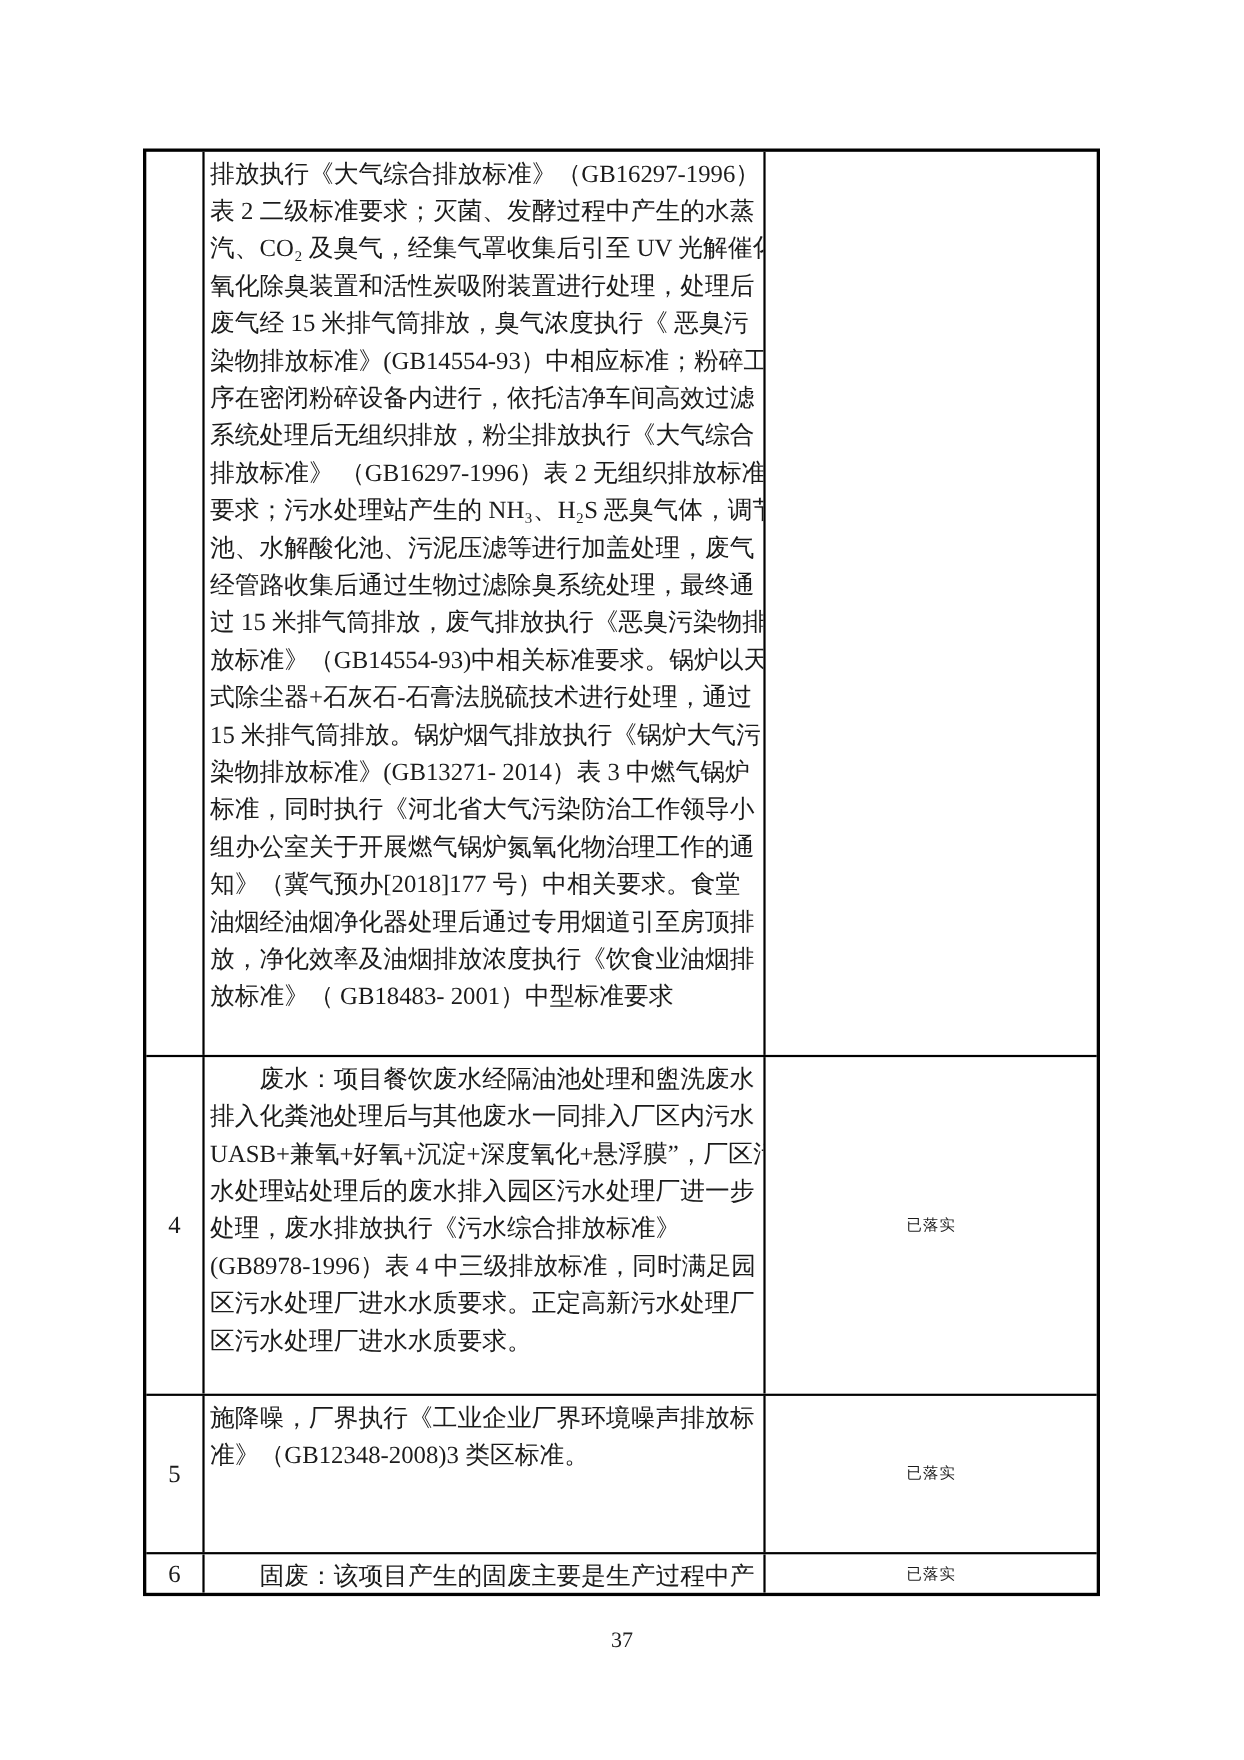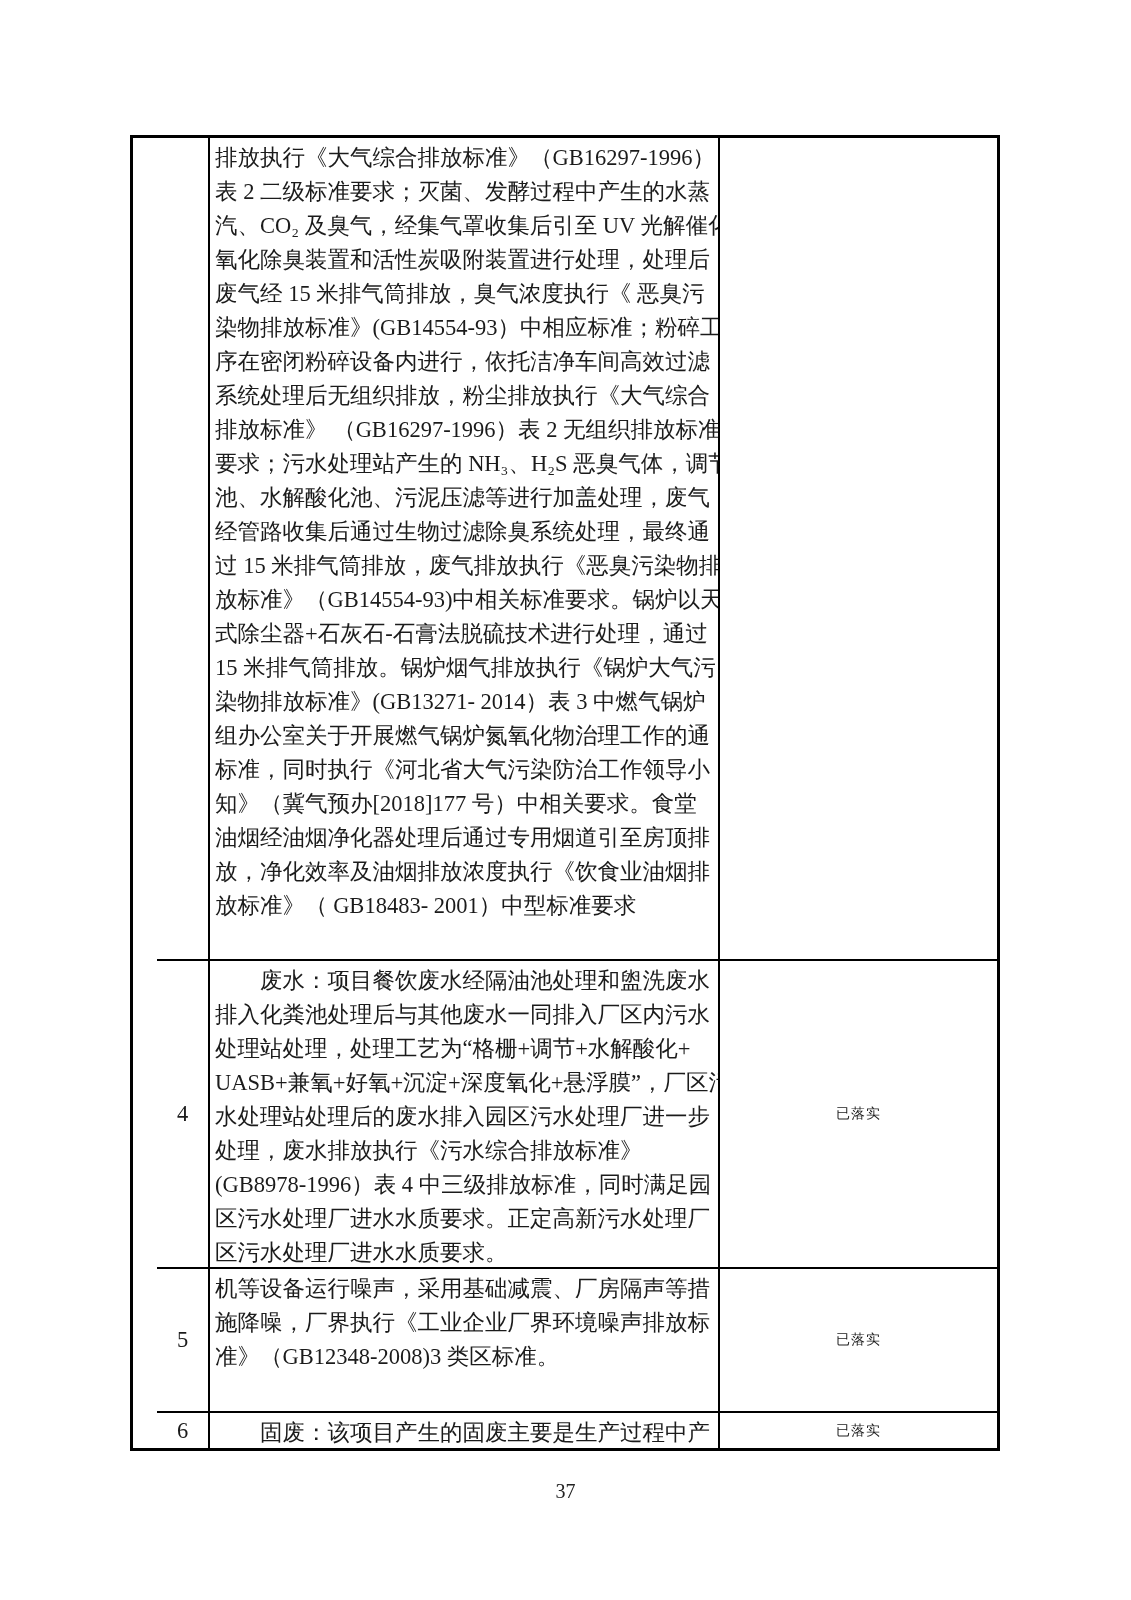--- a/index.html
+++ b/index.html
@@ -18,21 +18,20 @@
     position: absolute;
     left: 130px;
     top: 135px;
     width: 870px;
     height: 1316px;
     border: 3px solid #000;
     box-sizing: border-box;
     display: flex;
     flex-direction: column;
     background: #fff;
-    padding-left: 24px;
   }
   .row {
     display: flex;
     box-sizing: border-box;
     border-bottom: 2px solid #000;
     overflow: hidden;
   }
   .row.r0 { height: 823px; }
   .row.r1 { height: 308px; }
   .row.r2 { height: 144px; }
@@ -97,50 +96,48 @@
         <div class="line">系统处理后无组织排放，粉尘排放执行《大气综合</div>
         <div class="line">排放标准》 （GB16297-1996）表 2 无组织排放标准</div>
         <div class="line">要求；污水处理站产生的 NH₃、H₂S 恶臭气体，调节</div>
         <div class="line">池、水解酸化池、污泥压滤等进行加盖处理，废气</div>
         <div class="line">经管路收集后通过生物过滤除臭系统处理，最终通</div>
         <div class="line">过 15 米排气筒排放，废气排放执行《恶臭污染物排</div>
         <div class="line">放标准》（GB14554-93)中相关标准要求。锅炉以天</div>
         <div class="line">式除尘器+石灰石-石膏法脱硫技术进行处理，通过</div>
         <div class="line">15 米排气筒排放。锅炉烟气排放执行《锅炉大气污</div>
         <div class="line">染物排放标准》(GB13271- 2014）表 3 中燃气锅炉</div>
+        <div class="line">标准，同时执行《河北省大气污染防治工作领导小</div>
         <div class="line">组办公室关于开展燃气锅炉氮氧化物治理工作的通</div>
-        <div class="line">标准，同时执行《河北省大气污染防治工作领导小</div>
         <div class="line">知》（冀气预办[2018]177 号）中相关要求。食堂</div>
         <div class="line">油烟经油烟净化器处理后通过专用烟道引至房顶排</div>
         <div class="line">放，净化效率及油烟排放浓度执行《饮食业油烟排</div>
         <div class="line">放标准》（ GB18483- 2001）中型标准要求</div>
       </div>
     <div class="cell-status"></div>
   </div>
 
   <div class="row r1">
     <div class="cell-num">4</div>
     <div class="cell-text">
         <div class="line">　　废水：项目餐饮废水经隔油池处理和盥洗废水</div>
         <div class="line">排入化粪池处理后与其他废水一同排入厂区内污水</div>
-        <div class="line">处理站处理，处理工艺为“格栅+调节+水解酸化+</div>
         <div class="line">UASB+兼氧+好氧+沉淀+深度氧化+悬浮膜”，厂区污</div>
         <div class="line">水处理站处理后的废水排入园区污水处理厂进一步</div>
         <div class="line">处理，废水排放执行《污水综合排放标准》</div>
         <div class="line">(GB8978-1996）表 4 中三级排放标准，同时满足园</div>
         <div class="line">区污水处理厂进水水质要求。正定高新污水处理厂</div>
         <div class="line">区污水处理厂进水水质要求。</div>
       </div>
     <div class="cell-status">已落实</div>
   </div>
 
   <div class="row r2">
     <div class="cell-num">5</div>
     <div class="cell-text">
-        <div class="line">机等设备运行噪声，采用基础减震、厂房隔声等措</div>
         <div class="line">施降噪，厂界执行《工业企业厂界环境噪声排放标</div>
         <div class="line">准》（GB12348-2008)3 类区标准。</div>
       </div>
     <div class="cell-status">已落实</div>
   </div>
 
   <div class="row r3">
     <div class="cell-num">6</div>
     <div class="cell-text">
         <div class="line">　　固废：该项目产生的固废主要是生产过程中产</div>

